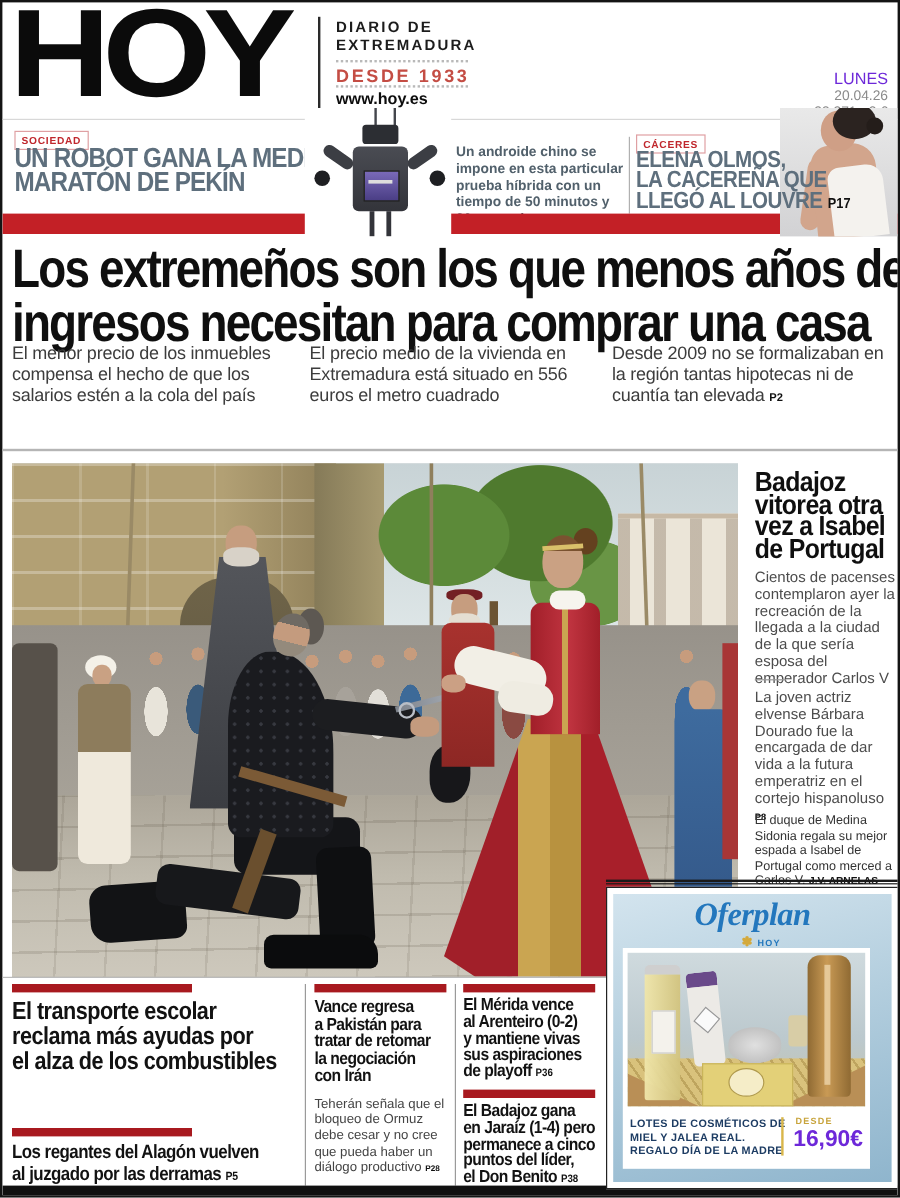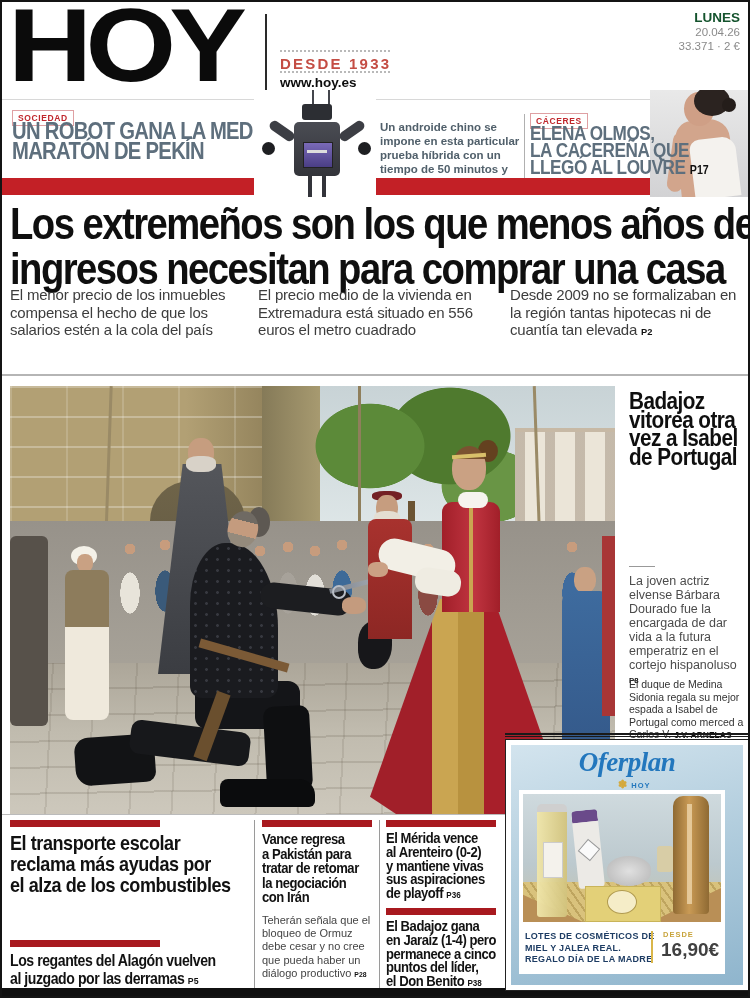--- a/index.html
+++ b/index.html
@@ -12,21 +12,21 @@
   .pref{font-size:62%;font-weight:bold;color:#111;letter-spacing:0;}
   
   .logo{left:6px;top:0px;font-size:104px;line-height:86px;font-weight:bold;letter-spacing:-6px;
         color:#0b0b0b;transform:scaleX(1.12);transform-origin:0 0;}
   .mh-div{left:263px;top:12px;width:2px;height:76px;background:#2a2a2a;}
   .tagline{left:278px;top:14px;font-size:12.5px;font-weight:bold;letter-spacing:1.8px;color:#1c1c1c;line-height:15px;}
   .dotted{left:278px;width:110px;border-top:2px dotted #b9b9b9;height:0;}
   .since{left:278px;top:53px;font-size:15px;letter-spacing:2.2px;color:#c44d44;font-weight:bold;}
   .web{left:278px;top:73px;font-size:13.5px;font-weight:bold;color:#0d0d0d;}
   .mh-right{right:8px;top:8px;text-align:right;}
-  .mh-day{font-size:13.5px;font-weight:bold;color:#14532d;line-height:15px;}
+  .mh-day{font-size:13.5px;font-weight:normal;color:#6d28d9;line-height:15px;margin-top:48px;}
   .mh-date,.mh-issue{font-size:11.5px;color:#8a8a8a;line-height:14px;}
   .hair1{left:0;top:97px;width:100%;height:1px;background:#d8d8d8;}
   
   .kicker{font-size:8.5px;font-weight:bold;letter-spacing:.6px;color:#c0272d;border:1px solid #dfa0a3;
           background:#fff;padding:2px 5px;display:inline-block;}
   .t-head{font-weight:bold;color:#5e6f7d;}
   .t1{left:10px;top:120px;font-size:23px;line-height:19.5px;letter-spacing:-.8px;transform:scaleX(.88);}
   .t2{left:528px;top:123px;font-size:19.5px;line-height:17px;letter-spacing:-.5px;transform:scaleX(.88);z-index:4;}
   .t-sum{left:378px;top:118px;width:142px;font-size:11.5px;line-height:14px;color:#51606b;font-weight:bold;}
   .t-div{left:522px;top:112px;width:1px;height:64px;background:#b0b0b0;}
@@ -62,36 +62,40 @@
             font-style:italic;font-weight:bold;font-size:27px;color:#2377bd;letter-spacing:-.5px;}
   .ad-sub{left:112px;top:38px;font-size:7.5px;font-weight:bold;color:#2377bd;letter-spacing:1px;}
   .ad-flower{color:#d4a93c;font-size:11px;}
   .ad-white{left:13px;top:50px;width:206px;height:184px;background:#fff;}
   .ad-photo{left:4px;top:4px;width:198px;height:128px;overflow:hidden;
             background:linear-gradient(180deg,#cfdade,#bcc9ce 55%,#c6c2a8);}
   .ad-cap{left:4px;top:136px;width:198px;height:44px;background:#fff;}
   .ad-desc{left:2px;top:5px;font-size:9px;line-height:11.5px;font-weight:bold;color:#1d3c63;letter-spacing:.3px;}
   .ad-vdiv{left:128px;top:5px;width:2px;height:32px;background:#d9b64a;}
   .ad-plabel{left:140px;top:4px;font-size:7.5px;font-weight:bold;color:#c8a43c;letter-spacing:1px;}
-  .ad-price{left:138px;top:13px;font-size:19px;font-weight:bold;color:#404040;}
+  .ad-price{left:138px;top:13px;font-size:19px;font-weight:bold;color:#6d28d9;}
   
   .hair3{left:0;top:812px;width:100%;height:1px;background:#bbb;}
   .rbar{background:#a8191f;height:7px;}
   .b-head{font-weight:bold;color:#121212;letter-spacing:-.5px;}
   .b-sum{font-size:11.5px;line-height:13.5px;color:#444;}
   .vdiv{width:1px;background:#9a9a9a;}
   .footbar{left:0;bottom:0;width:100%;height:8px;background:#101010;}
 </style>
 </head>
 <body>
 
 <div class="page">
 
   <div class="abs logo">HOY</div>
   <div class="abs mh-div"></div>
+  <div class="abs tagline">
+    <span class="nw" style="display:block">DIARIO DE</span>
+    <span class="nw" style="display:block">EXTREMADURA</span>
+  </div>
   <div class="abs dotted" style="top:48px"></div>
   <div class="abs since">DESDE 1933</div>
   <div class="abs dotted" style="top:69px"></div>
   <div class="abs web">www.hoy.es</div>
   <div class="abs mh-right">
     <div class="mh-day">LUNES</div>
     <div class="mh-date">20.04.26</div>
     <div class="mh-issue">33.371 · 2 €</div>
   </div>
   <div class="abs hair1"></div>
@@ -240,20 +244,21 @@
     <div style="left:552px;top:205px;width:48px;height:160px;background:linear-gradient(180deg,#3e6b9e,#34598a);border-radius:10px 10px 0 0"></div>
     <div style="left:592px;top:150px;width:13px;height:180px;background:#a83636"></div>
   </div>
 
   <div class="abs s-head cond">
     <span class="nw" style="display:block">Badajoz</span>
     <span class="nw" style="display:block">vitorea otra</span>
     <span class="nw" style="display:block">vez a Isabel</span>
     <span class="nw" style="display:block">de Portugal</span>
   </div>
+  <div class="abs s-p" style="top:472px">Cientos de pacenses contemplaron ayer la recreación de la llegada a la ciudad de la que sería esposa del emperador Carlos V</div>
   <div class="abs s-div"></div>
   <div class="abs s-p" style="top:572px">
     <span>La joven actriz elvense Bárbara Dourado fue la encargada de dar vida a la futura emperatriz en el cortejo hispanoluso</span>
     <span class="pref">P8</span>
   </div>
   <div class="abs s-cap">
     <span>El duque de Medina Sidonia regala su mejor espada a Isabel de Portugal como merced a Carlos V.</span>
     <span class="s-credit">J.V. ARNELAS</span>
   </div>
 

